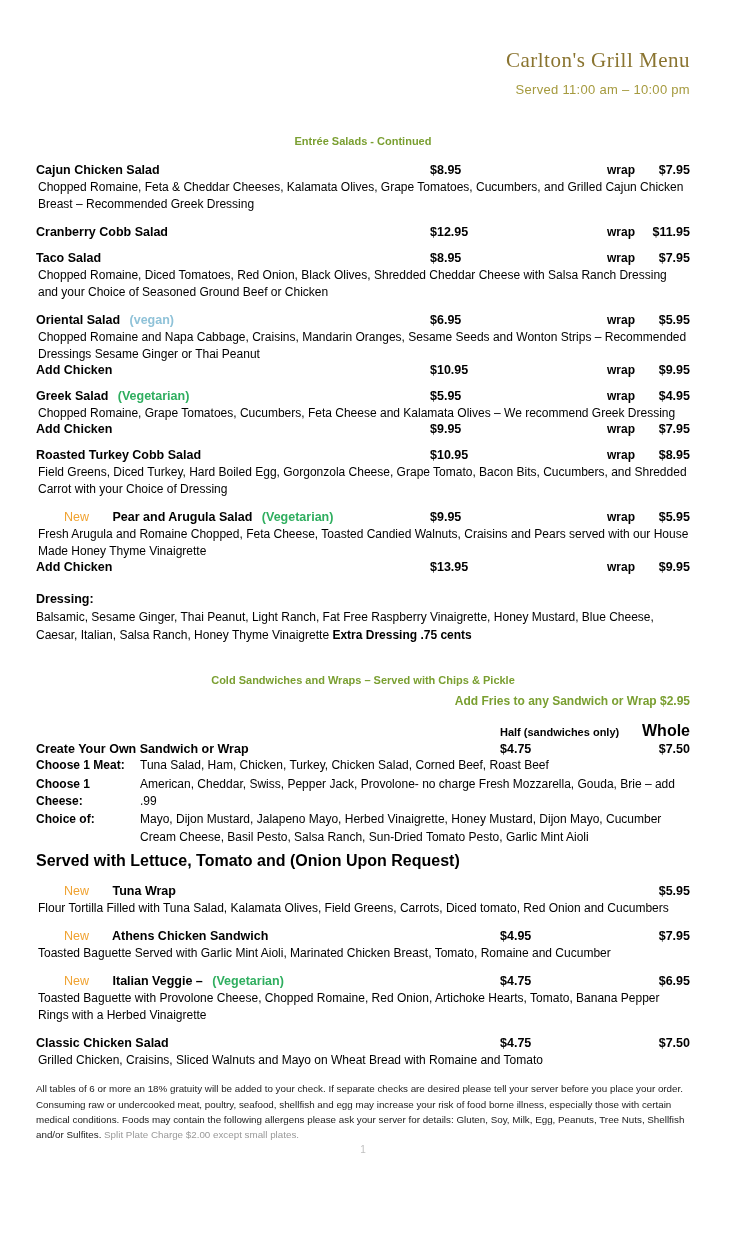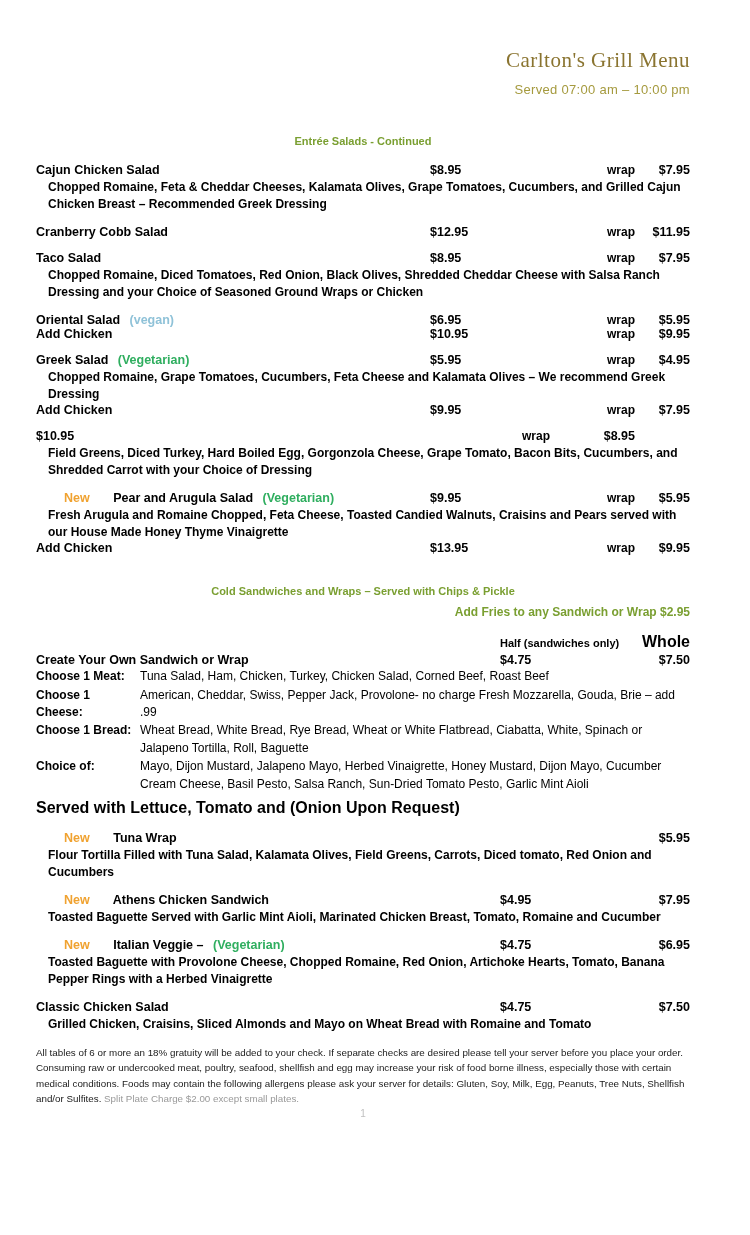--- a/index.html
+++ b/index.html
@@ -10,28 +10,28 @@
   .header { text-align: right; margin-bottom: 38px; }
   .title { font-family: "Liberation Serif", serif; font-weight: normal; font-size: 21px; color: #8a7430; margin: 0 0 9px 0; letter-spacing: .5px; }
   .hours { font-size: 13px; color: #a59a3e; letter-spacing: .3px; }
 
   .section-heading { text-align: center; font-size: 11px; font-weight: bold; color: #7a9f31; margin: 30px 0 16px 0; }
   .section-subheading { text-align: right; font-size: 12px; font-weight: bold; color: #7a9f31; margin: -10px 0 14px 0; }
 
   .item { margin: 0 0 12px 0; }
   .row { display: grid; grid-template-columns: 1fr 120px 85px 55px; align-items: baseline; }
   .name-cell { font-size: 12.5px; font-weight: bold; }
-  .badge-new { color: #f0a230; font-weight: bold; margin-right: 20px; font-size: 12.5px; padding-left: 28px; }
+  .badge-new { color: #f0a230; font-weight: normal; margin-right: 20px; font-size: 12.5px; padding-left: 28px; }
   .tag { margin-left: 6px; }
   .tag-vegetarian { color: #2fae5f; font-weight: bold; }
   .tag-vegan { color: #8fc2d8; font-weight: bold; }
   .price { font-size: 12.5px; font-weight: bold; text-align: left; }
   .wrap-label { font-size: 12px; font-weight: bold; text-align: right; }
   .wrap-price { font-size: 12.5px; font-weight: bold; text-align: right; }
-  .desc { font-size: 12px; line-height: 1.42; margin: 2px 0 0 12px; font-weight: bold; }
+  .desc { font-size: 12px; line-height: 1.42; margin: 2px 0 0 2px; }
   .addon .name-cell { font-weight: bold; }
 
   .dressing { margin: 16px 0 4px 0; font-size: 12px; line-height: 1.45; }
   .dressing-label { display: block; font-size: 12.5px; font-weight: bold; margin-bottom: 1px; }
   .dressing-extra { font-weight: bold; }
 
   .srow { display: grid; grid-template-columns: 1fr 138px 52px; align-items: baseline; }
   .half-col { font-weight: bold; text-align: left; font-size: 12.5px; }
   .whole-col { font-weight: bold; text-align: right; font-size: 12.5px; }
   .col-header-row { margin: 14px 0 2px 0; }
@@ -46,21 +46,21 @@
   .split { color: #999; }
   .page-num { text-align: center; color: #c0c0c0; font-size: 10px; margin-top: 2px; }
 </style>
 </head>
 <body>
 
 <div class="page">
 
   <div class="header">
     <h1 class="title">Carlton's Grill Menu</h1>
-    <div class="hours">Served 07:00 am – 10:00 pm</div>
+    <div class="hours">Served 11:00 am – 10:00 pm</div>
   </div>
 
   <h2 class="section-heading">Entrée Salads - Continued</h2>
 
   <div class="item">
     <div class="row">
       <span class="name-cell">Cajun Chicken Salad</span>
       <span class="price">$8.95</span>
       <span class="wrap-label">wrap</span>
       <span class="wrap-price">$7.95</span>
@@ -77,33 +77,34 @@
     </div>
   </div>
 
   <div class="item">
     <div class="row">
       <span class="name-cell">Taco Salad</span>
       <span class="price">$8.95</span>
       <span class="wrap-label">wrap</span>
       <span class="wrap-price">$7.95</span>
     </div>
-    <p class="desc">Chopped Romaine, Diced Tomatoes, Red Onion, Black Olives, Shredded Cheddar Cheese with Salsa Ranch Dressing and your Choice of Seasoned Ground Wraps or Chicken</p>
+    <p class="desc">Chopped Romaine, Diced Tomatoes, Red Onion, Black Olives, Shredded Cheddar Cheese with Salsa Ranch Dressing and your Choice of Seasoned Ground Beef or Chicken</p>
   </div>
 
   <div class="item">
     <div class="row">
       <span class="name-cell">
         <span>Oriental Salad</span>
         <span class="tag tag-vegan">(vegan)</span>
       </span>
       <span class="price">$6.95</span>
       <span class="wrap-label">wrap</span>
       <span class="wrap-price">$5.95</span>
     </div>
+    <p class="desc">Chopped Romaine and Napa Cabbage, Craisins, Mandarin Oranges, Sesame Seeds and Wonton Strips – Recommended Dressings Sesame Ginger or Thai Peanut</p>
     <div class="row addon">
       <span class="name-cell">Add Chicken</span>
       <span class="price">$10.95</span>
       <span class="wrap-label">wrap</span>
       <span class="wrap-price">$9.95</span>
     </div>
   </div>
 
   <div class="item">
     <div class="row">
@@ -119,20 +120,21 @@
     <div class="row addon">
       <span class="name-cell">Add Chicken</span>
       <span class="price">$9.95</span>
       <span class="wrap-label">wrap</span>
       <span class="wrap-price">$7.95</span>
     </div>
   </div>
 
   <div class="item">
     <div class="row">
+      <span class="name-cell">Roasted Turkey Cobb Salad</span>
       <span class="price">$10.95</span>
       <span class="wrap-label">wrap</span>
       <span class="wrap-price">$8.95</span>
     </div>
     <p class="desc">Field Greens, Diced Turkey, Hard Boiled Egg, Gorgonzola Cheese, Grape Tomato, Bacon Bits, Cucumbers, and Shredded Carrot with your Choice of Dressing</p>
   </div>
 
   <div class="item">
     <div class="row">
       <span class="name-cell">
@@ -146,20 +148,25 @@
     </div>
     <p class="desc">Fresh Arugula and Romaine Chopped, Feta Cheese, Toasted Candied Walnuts, Craisins and Pears served with our House Made Honey Thyme Vinaigrette</p>
     <div class="row addon">
       <span class="name-cell">Add Chicken</span>
       <span class="price">$13.95</span>
       <span class="wrap-label">wrap</span>
       <span class="wrap-price">$9.95</span>
     </div>
   </div>
 
+  <div class="dressing">
+    <span class="dressing-label">Dressing:</span>
+    <span>Balsamic, Sesame Ginger, Thai Peanut, Light Ranch, Fat Free Raspberry Vinaigrette, Honey Mustard, Blue Cheese, Caesar, Italian, Salsa Ranch, Honey Thyme Vinaigrette </span>
+    <span class="dressing-extra">Extra Dressing .75 cents</span>
+  </div>
 
   <h2 class="section-heading" style="margin-bottom:8px;">Cold Sandwiches and Wraps – Served with Chips &amp; Pickle</h2>
   <div class="section-subheading" style="margin-top:0;">Add Fries to any Sandwich or Wrap $2.95</div>
 
   <div class="srow col-header-row">
     <span></span>
     <span class="col-header-half">Half (sandwiches only)</span>
     <span class="col-header-whole">Whole</span>
   </div>
 
@@ -171,24 +178,20 @@
     </div>
     <div class="opt">
       <span class="opt-label">Choose 1 Meat:</span>
       <span>Tuna Salad, Ham, Chicken, Turkey, Chicken Salad, Corned Beef, Roast Beef</span>
     </div>
     <div class="opt">
       <span class="opt-label">Choose 1 Cheese:</span>
       <span>American, Cheddar, Swiss, Pepper Jack, Provolone- no charge Fresh Mozzarella, Gouda, Brie – add .99</span>
     </div>
     <div class="opt">
-      <span class="opt-label">Choose 1 Bread:</span>
-      <span>Wheat Bread, White Bread, Rye Bread, Wheat or White Flatbread, Ciabatta, White, Spinach or Jalapeno Tortilla, Roll, Baguette</span>
-    </div>
-    <div class="opt">
       <span class="opt-label">Choice of:</span>
       <span>Mayo, Dijon Mustard, Jalapeno Mayo, Herbed Vinaigrette, Honey Mustard, Dijon Mayo, Cucumber Cream Cheese, Basil Pesto, Salsa Ranch, Sun-Dried Tomato Pesto, Garlic Mint Aioli</span>
     </div>
     <div class="cyo-note">Served with Lettuce, Tomato and (Onion Upon Request)</div>
   </div>
 
   <div class="item">
     <div class="srow">
       <span class="name-cell">
         <span class="badge-new">New</span>
@@ -224,21 +227,21 @@
     </div>
     <p class="desc">Toasted Baguette with Provolone Cheese, Chopped Romaine, Red Onion, Artichoke Hearts, Tomato, Banana Pepper Rings with a Herbed Vinaigrette</p>
   </div>
 
   <div class="item">
     <div class="srow">
       <span class="name-cell">Classic Chicken Salad</span>
       <span class="half-col">$4.75</span>
       <span class="whole-col">$7.50</span>
     </div>
-    <p class="desc">Grilled Chicken, Craisins, Sliced Almonds and Mayo on Wheat Bread with Romaine and Tomato</p>
+    <p class="desc">Grilled Chicken, Craisins, Sliced Walnuts and Mayo on Wheat Bread with Romaine and Tomato</p>
   </div>
 
   <div class="footer">
     <span>All tables of 6 or more an 18% gratuity will be added to your check. If separate checks are desired please tell your server before you place your order. Consuming raw or undercooked meat, poultry, seafood, shellfish and egg may increase your risk of food borne illness, especially those with certain medical conditions. Foods may contain the following allergens please ask your server for details: Gluten, Soy, Milk, Egg, Peanuts, Tree Nuts, Shellfish and/or Sulfites. </span>
     <span class="split">Split Plate Charge $2.00 except small plates.</span>
   </div>
   <div class="page-num">1</div>
 
 </div>
 

